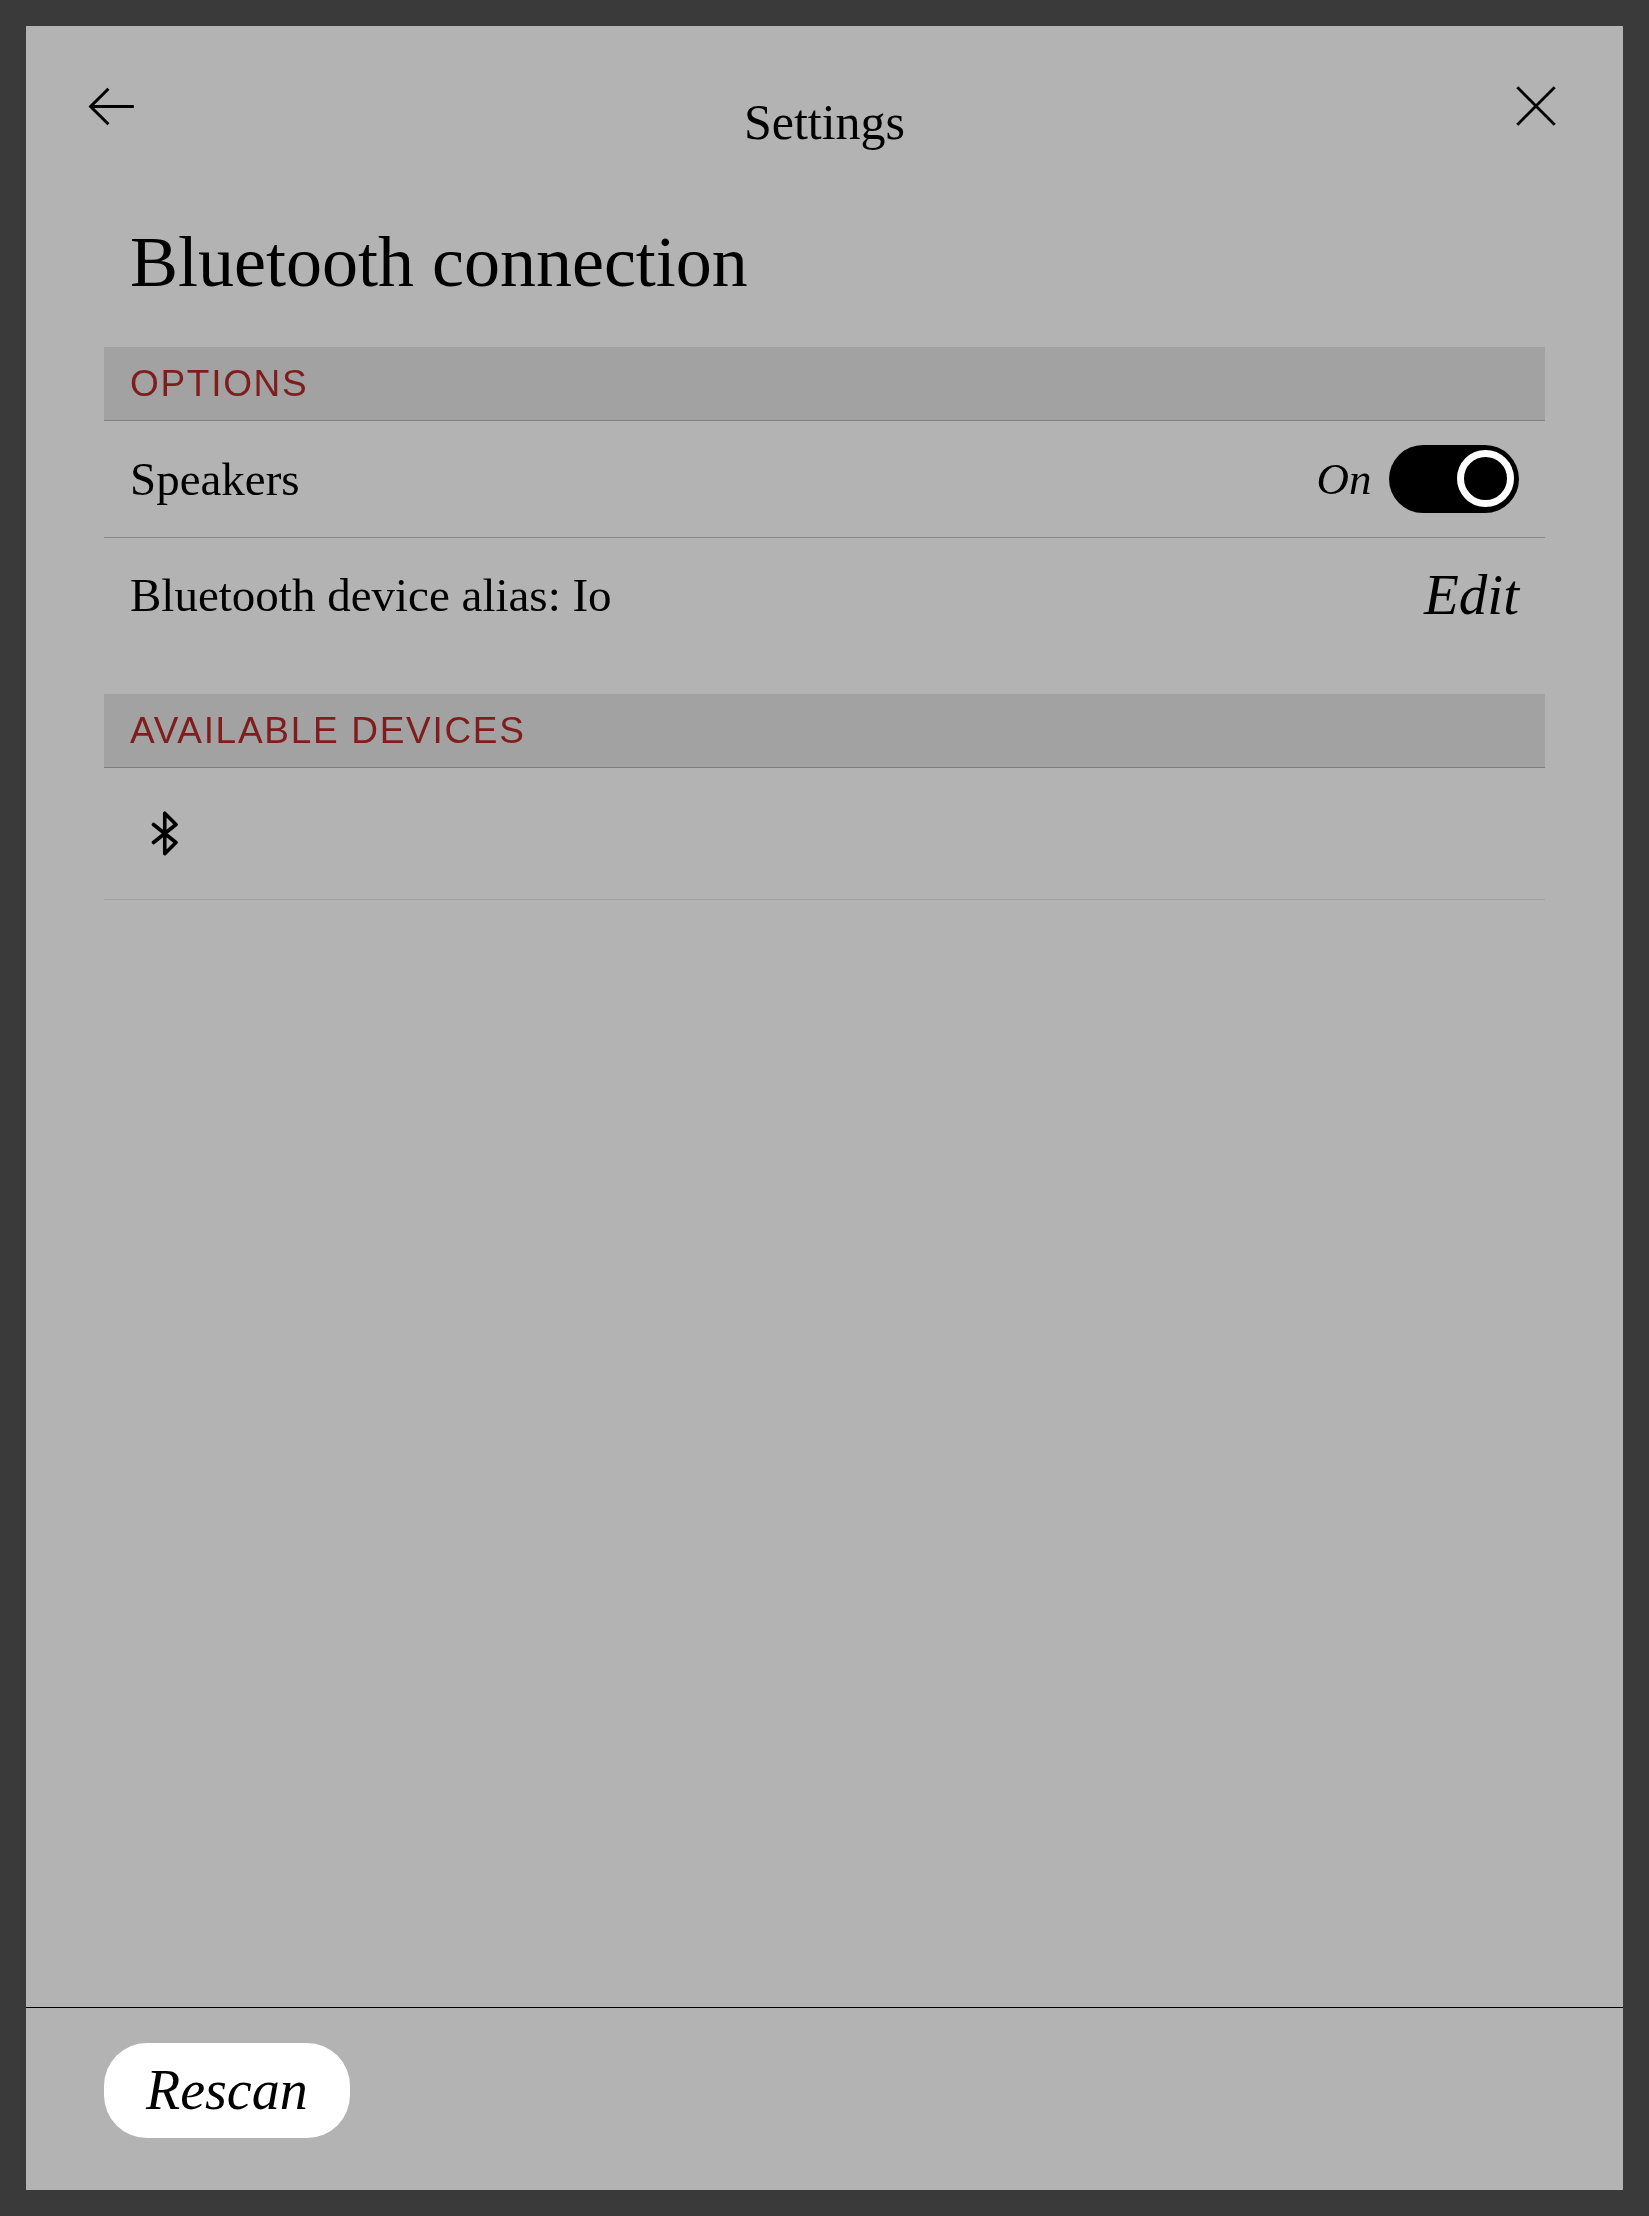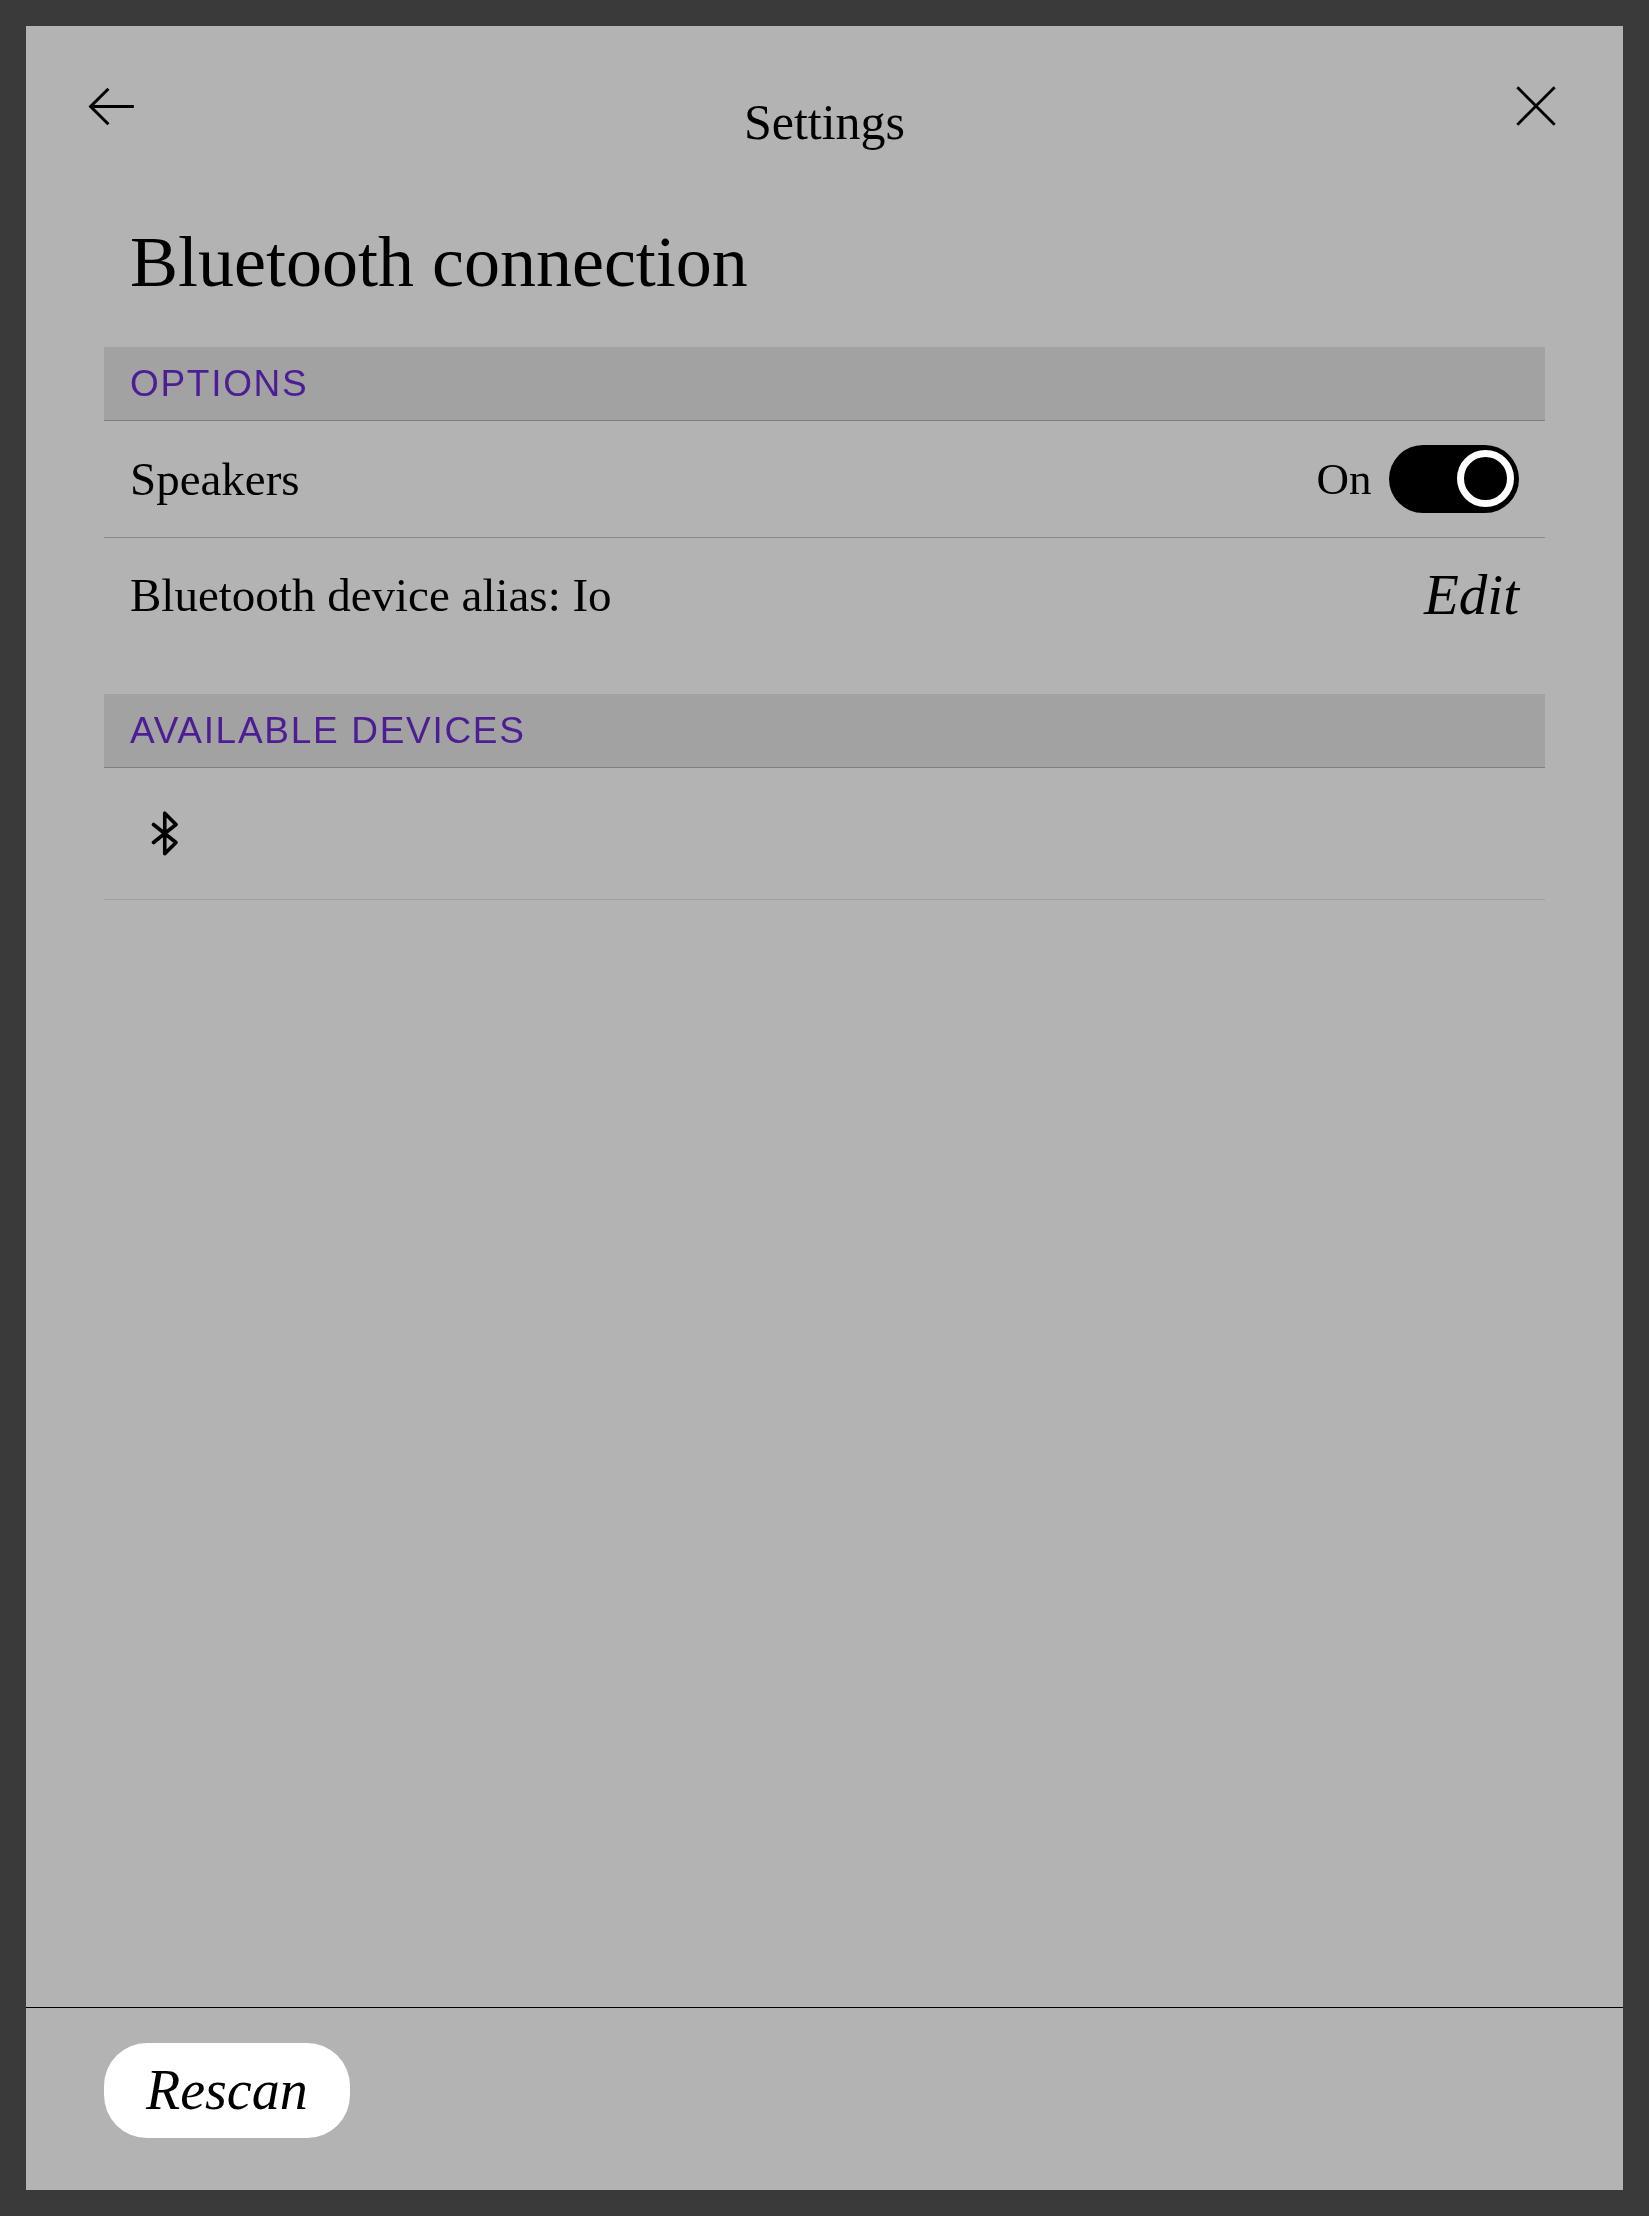--- a/index.html
+++ b/index.html
@@ -44,41 +44,42 @@
       font-family: Georgia, serif;
       padding: 70px 104px 43px 104px;
     }
     .section-header {
       background: #a2a2a2;
       padding: 15.6px 26px;
       margin: 0 78px;
       font-family: 'Helvetica Neue', Arial, sans-serif;
       font-size: 37px;
       letter-spacing: 1.7px;
-      color: #4c1d95;
+      color: #7f1d1d;
       border-bottom: 1.7px solid #7e7e7e;
     }
     .row {
       display: flex;
       align-items: center;
       justify-content: space-between;
       padding: 24px 26px;
       margin: 0 78px;
       border-bottom: 1.7px solid #888;
       font-size: 47px;
     }
     .row.last-in-section {
       border-bottom: none;
     }
     .toggle-wrap {
       display: flex;
       align-items: center;
       gap: 17.4px;
     }
     .toggle-state {
+      font-style: italic;
       font-size: 45px;
     }
     .toggle {
       width: 130px;
       height: 68px;
       border-radius: 35px;
       background: #000;
       position: relative;
     }
     .toggle .knob {

